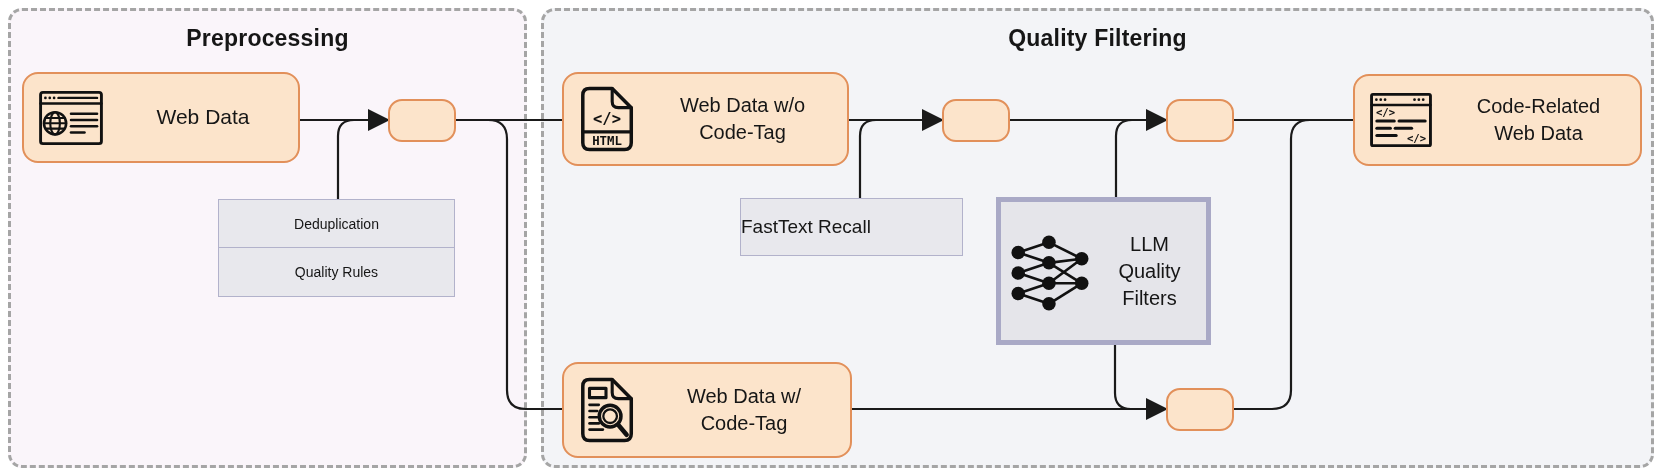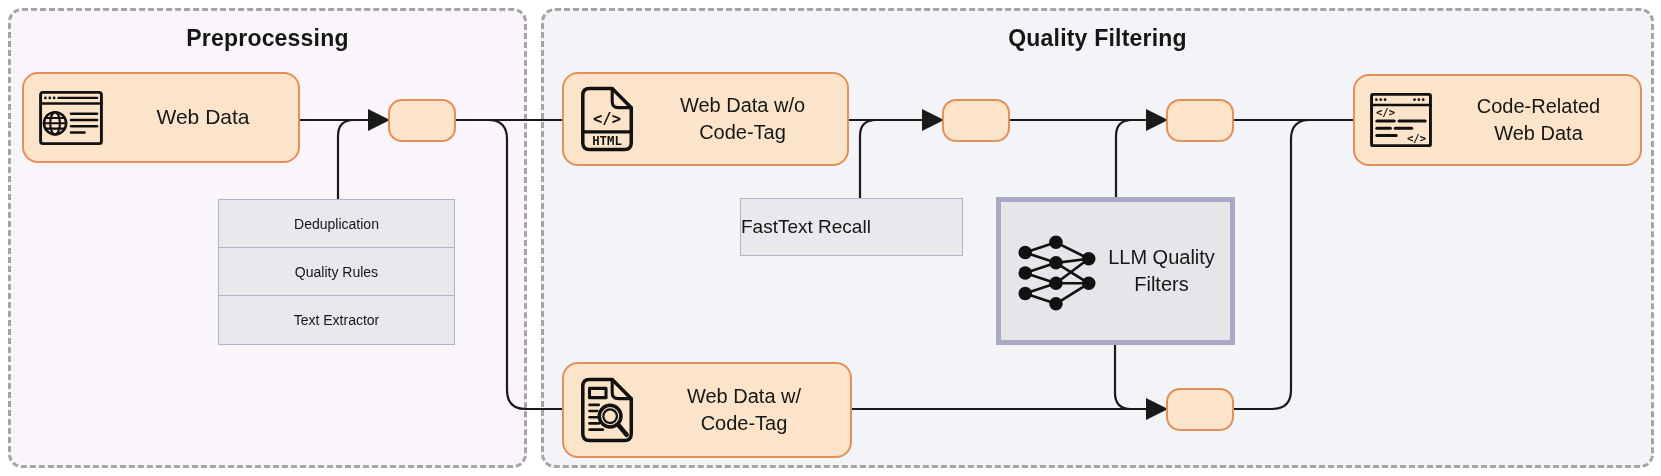--- a/index.html
+++ b/index.html
@@ -37,21 +37,21 @@
   #steps-stack { position:absolute; z-index:2; left:218px; top:199px; width:237px;
     border:1.5px solid #b2b2cb; box-sizing:border-box; background:#e8e8ed; }
   .step-row {
     height:48px; display:flex; align-items:center; justify-content:center;
     font-size:14px; border-bottom:1.5px solid #b2b2cb; box-sizing:border-box;
   }
   .step-row:last-child { border-bottom:none; }
   #fasttext-box { left:740px; top:198px; width:223px; height:58px; }
   #llm-box {
     position:absolute; z-index:2; box-sizing:border-box;
-    left:996px; top:197px; width:239px; height:148px;
+    left:996px; top:197px; width:215px; height:148px;
     background:#e5e5ea; border:5px solid #a9a9c6;
     display:flex; align-items:center; justify-content:center; gap:8px; padding:0 8px;
   }
   #llm-box .label { font-size:20px; line-height:1.35; text-align:center; white-space:pre-line; }
   .ic { flex:0 0 auto; display:block; }
 </style>
 </head>
 <body>
 
 <div id="canvas">
@@ -112,21 +112,20 @@
   </div>
 
   <div class="junction" style="left:388px; top:99px;"></div>
   <div class="junction" style="left:942px; top:99px;"></div>
   <div class="junction" style="left:1166px; top:99px;"></div>
   <div class="junction" style="left:1166px; top:388px;"></div>
 
   <div id="steps-stack">
     <div class="step-row">Deduplication</div>
     <div class="step-row">Quality Rules</div>
-    <div class="step-row">Text Extractor</div>
   </div>
 
   <div class="box" style="left:562px; top:72px; width:287px; height:94px;">
     <svg class="ic" width="56" height="66" viewBox="0 0 54 64">
       <g fill="none" stroke="#111" stroke-linejoin="round" stroke-linecap="round">
         <path d="M33 2.5 H11 Q4.5 2.5 4.5 9 V55 Q4.5 61.5 11 61.5 H45 Q51.5 61.5 51.5 55 V21 Z" stroke-width="3.4"></path>
         <path d="M33 2.5 V15 Q33 21 39 21 H51.5" stroke-width="3"></path>
         <line x1="4.5" y1="44.5" x2="51.5" y2="44.5" stroke-width="3"></line>
       </g>
       <text x="28" y="37" text-anchor="middle" font-family="DejaVu Sans Mono, monospace" font-weight="bold" font-size="15" fill="#111">&lt;/&gt;</text>

